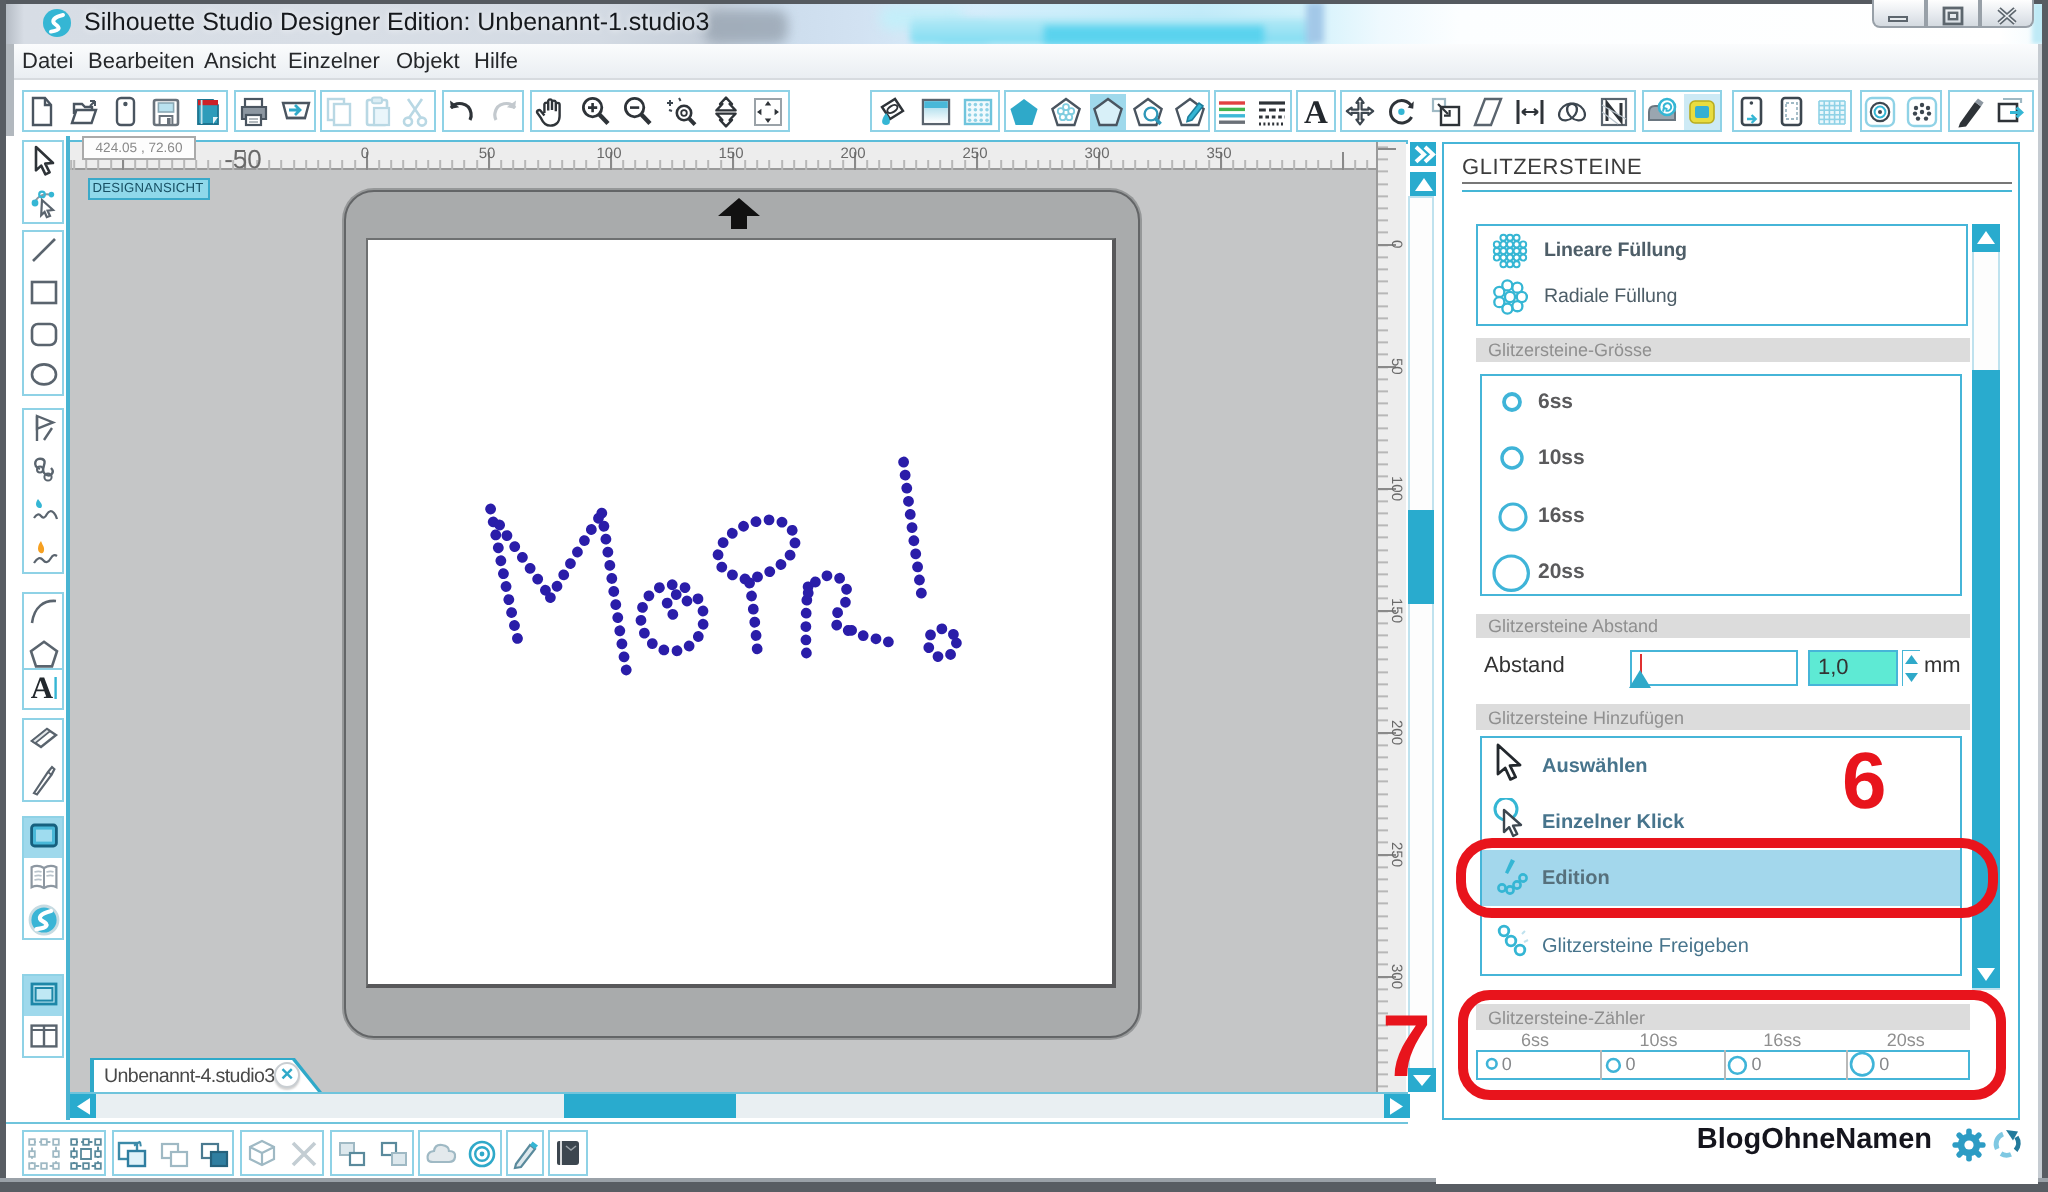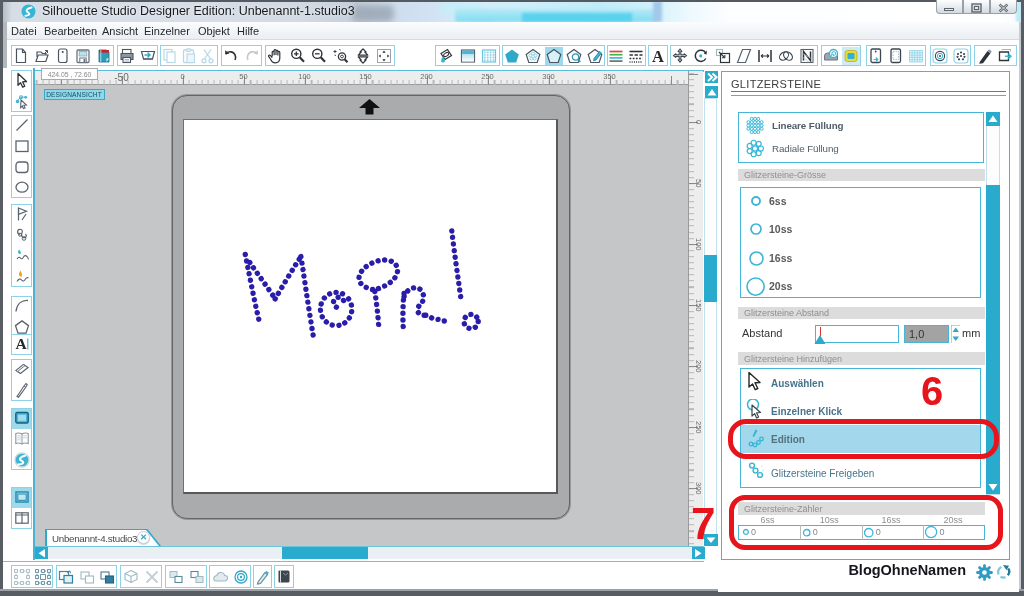--- a/index.html
+++ b/index.html
@@ -398,21 +398,21 @@
   </svg>
 <svg style="position:absolute;left:12.5px;top:509.2px" width="18" height="18" viewBox="0 0 18 18">
     <rect x="2.8" y="3.8" width="12.4" height="10.4" fill="#fff" stroke="#5a646e" stroke-width="1.2"></rect>
     <path d="M9 3.8 V14.2" stroke="#5a646e" stroke-width="1.2"></path>
     <path d="M2.8 6 h12.4" stroke="#5a646e" stroke-width="1"></path>
   </svg>
 <div style="position:absolute;left:34.5px;top:85.4px;width:653.5px;height:460.6px;background:#c5c6c7"></div>
 <div style="position:absolute;left:34.5px;top:71px;width:654px;height:14.4px;background:#ededed;border-bottom:1px solid #9a9a9a"></div>
 <div style="position:absolute;left:34.5px;top:80.4px;width:654px;height:5px;background:repeating-linear-gradient(to right,#b7b7b7 0 1px,transparent 1px 6.1px);background-position-x:1.6px"></div>
 <div style="position:absolute;left:34.5px;top:76.4px;width:654px;height:9px;background:repeating-linear-gradient(to right,#8a8a8a 0 1px,transparent 1px 61px);background-position-x:26px"></div>
-<div style="position:absolute;left:109.5px;top:71.5px;width:24px;text-align:center;font-size:10px;color:#6a6a6a">-50</div>
+<div style="position:absolute;left:109.5px;top:71.5px;width:24px;text-align:center;font-size:13px;color:#6a6a6a">-50</div>
 <div style="position:absolute;left:170.5px;top:71.5px;width:24px;text-align:center;font-size:7.5px;color:#6a6a6a">0</div>
 <div style="position:absolute;left:231.5px;top:71.5px;width:24px;text-align:center;font-size:7.5px;color:#6a6a6a">50</div>
 <div style="position:absolute;left:292.5px;top:71.5px;width:24px;text-align:center;font-size:7.5px;color:#6a6a6a">100</div>
 <div style="position:absolute;left:353.5px;top:71.5px;width:24px;text-align:center;font-size:7.5px;color:#6a6a6a">150</div>
 <div style="position:absolute;left:414.5px;top:71.5px;width:24px;text-align:center;font-size:7.5px;color:#6a6a6a">200</div>
 <div style="position:absolute;left:475.5px;top:71.5px;width:24px;text-align:center;font-size:7.5px;color:#6a6a6a">250</div>
 <div style="position:absolute;left:536.5px;top:71.5px;width:24px;text-align:center;font-size:7.5px;color:#6a6a6a">300</div>
 <div style="position:absolute;left:597.5px;top:71.5px;width:24px;text-align:center;font-size:7.5px;color:#6a6a6a">350</div>
 <div style="position:absolute;left:41px;top:67.5px;width:57px;height:12px;background:#fdfdfd;border:1px solid #aaa;font-size:6.8px;color:#8a8a8a;line-height:11px;text-align:center;overflow:hidden">424.05 , 72.60</div>
 <div style="position:absolute;left:43.5px;top:88.5px;width:61px;height:11px;background:#8fd8ea;border:1px solid #3aa9c9;font-size:6.6px;color:#174f63;line-height:9.5px;text-align:center;letter-spacing:.1px;overflow:hidden">DESIGNANSICHT</div>
@@ -552,21 +552,21 @@
   </svg>
 <div style="position:absolute;left:769px;top:280.3px;font-size:10.5px;font-weight:bold;color:#5a5a5c">20ss</div>
 <div style="position:absolute;left:738px;top:306.5px;width:247px;height:12.5px;background:#dcdcdc"></div>
 <div style="position:absolute;left:744px;top:308.0px;font-size:9px;color:#8f8f8f">Glitzersteine Abstand</div>
 <div style="position:absolute;left:742px;top:327px;font-size:11px;font-weight:normal;color:#333">Abstand</div>
 <div style="position:absolute;left:815px;top:324.5px;width:84px;height:18.5px;border:1px solid #46b5d8;background:#fff"></div>
 <div style="position:absolute;left:819.5px;top:326.5px;width:1.6px;height:11px;background:#e03030"></div>
 <svg style="position:absolute;left:814px;top:335px" width="12" height="9" viewBox="0 0 12 9">
     <path d="M6 0 L11.5 9 H0.5 Z" fill="#2fa9c9"></path>
   </svg>
-<div style="position:absolute;left:904px;top:324.5px;width:45px;height:18.5px;border:1px solid #46b5d8;background:#a3a3a3;font-size:11px;color:#333;line-height:17px;padding-left:4px">1,0</div>
+<div style="position:absolute;left:904px;top:324.5px;width:45px;height:18.5px;border:1px solid #46b5d8;background:#5eead4;font-size:11px;color:#333;line-height:17px;padding-left:4px">1,0</div>
 <svg style="position:absolute;left:950.5px;top:324.5px" width="9.5" height="18.5" viewBox="0 0 9.5 18.5">
     <rect width="9.5" height="18.5" fill="#fff" stroke="#45b6d6" stroke-width="1"></rect>
     <path d="M4.75 2.5 L8 7 H1.5 Z" fill="#2fa9c9"></path>
     <path d="M4.75 16 L8 11.5 H1.5 Z" fill="#2fa9c9"></path>
   </svg>
 <div style="position:absolute;left:962px;top:327px;font-size:11px;color:#333">mm</div>
 <div style="position:absolute;left:738px;top:352px;width:247px;height:12.5px;background:#dcdcdc"></div>
 <div style="position:absolute;left:744px;top:353.5px;font-size:9px;color:#8f8f8f">Glitzersteine Hinzufügen</div>
 <div style="position:absolute;left:740px;top:368px;width:241px;height:120px;border:1px solid #46b5d8;background:#fff"></div>
 <div style="position:absolute;left:741px;top:425px;width:239px;height:28px;background:#a3d7ec"></div>

